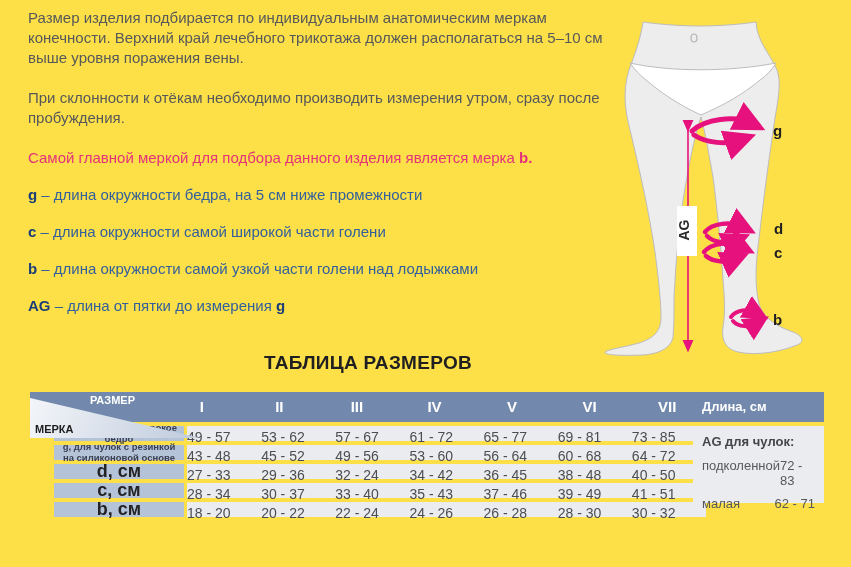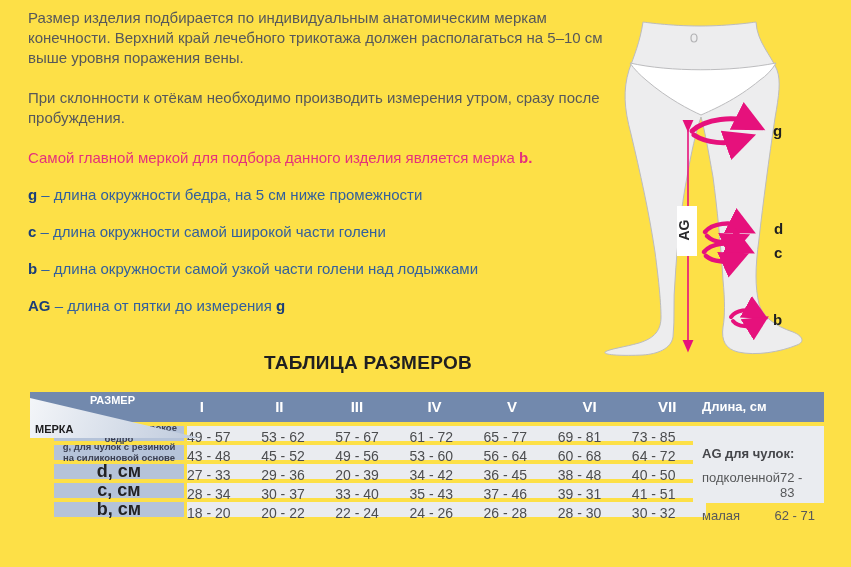--- a/index.html
+++ b/index.html
@@ -40,21 +40,21 @@
     display:flex; align-items:center; justify-content:center; text-align:center; }
   .lbl-sm { font-size:9.5px; line-height:10.5px; font-weight:bold; color:#3a3f52; padding:0 4px; }
   .lbl-lg { font-size:18px; font-weight:bold; color:#232325; }
   .t-row .vals { flex:1; background:#eaecf0; display:flex; }
   .t-row .vals span { flex:1; text-align:left; line-height:23px; font-size:14px; color:#4c4d4f; }
 
   
   .len-panel { position:absolute; left:693px; top:392px; width:131px; }
   .len-head { height:30px; background:#7289ad; color:#fff; font-size:13px; font-weight:bold;
     line-height:30px; padding-left:9px; }
-  .len-body { margin-top:4px; background:#eaecf0; padding:20px 9px 8px 9px; height:77px; }
+  .len-body { margin-top:4px; background:#eaecf0; padding:8px 9px 8px 9px; height:77px; }
   .len-sub { font-size:13px; font-weight:bold; color:#45464a; margin-bottom:9px; }
   .len-row { display:flex; justify-content:space-between; font-size:13px; color:#57585a; margin-bottom:8px; }
 </style>
 </head>
 <body>
 
 <div class="page">
 
   <div class="text-col">
     <p class="para">Размер изделия подбирается по индивидуальным анатомическим меркам конечности. Верхний край лечебного трикотажа должен располагаться на 5–10 см выше уровня поражения вены.</p>
@@ -170,37 +170,37 @@
         <span>60 - 68</span>
         <span>64 - 72</span>
       </div>
     </div>
 
     <div class="t-row">
       <div class="lbl lbl-lg">d, см</div>
       <div class="vals">
         <span>27 - 33</span>
         <span>29 - 36</span>
-        <span>20 - 39</span>
+        <span>32 - 24</span>
         <span>34 - 42</span>
         <span>36 - 45</span>
         <span>38 - 48</span>
         <span>40 - 50</span>
       </div>
     </div>
 
     <div class="t-row">
       <div class="lbl lbl-lg">c, см</div>
       <div class="vals">
         <span>28 - 34</span>
         <span>30 - 37</span>
         <span>33 - 40</span>
         <span>35 - 43</span>
         <span>37 - 46</span>
-        <span>39 - 31</span>
+        <span>39 - 49</span>
         <span>41 - 51</span>
       </div>
     </div>
 
     <div class="t-row">
       <div class="lbl lbl-lg">b, см</div>
       <div class="vals">
         <span>18 - 20</span>
         <span>20 - 22</span>
         <span>22 - 24</span>

